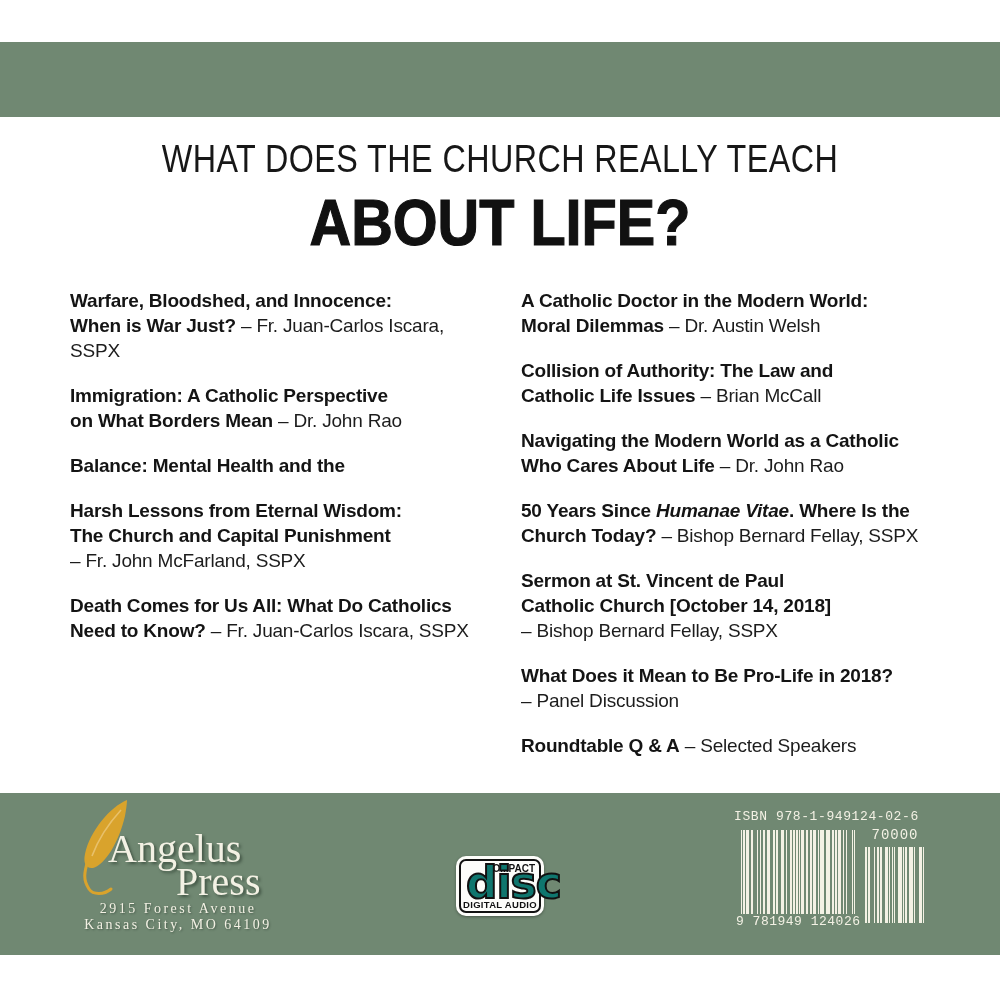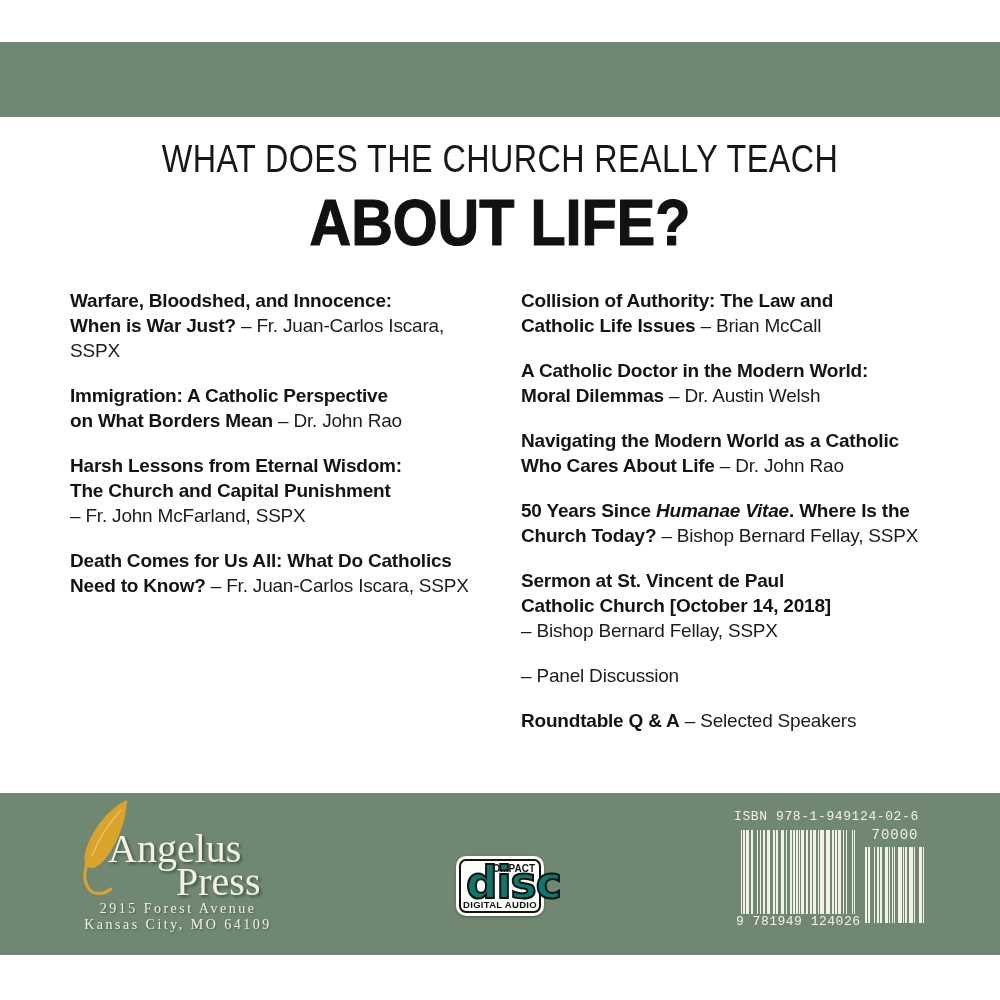--- a/index.html
+++ b/index.html
@@ -88,54 +88,56 @@
       <div class="track-item">
         <div class="track-line"><span class="seg-b">Warfare, Bloodshed, and Innocence:</span></div>
         <div class="track-line"><span class="seg-b">When is War Just?</span><span class="seg-r"> – Fr. Juan-Carlos Iscara,</span></div>
         <div class="track-line"><span class="seg-r">SSPX</span></div>
       </div>
       <div class="track-item">
         <div class="track-line"><span class="seg-b">Immigration: A Catholic Perspective</span></div>
         <div class="track-line"><span class="seg-b">on What Borders Mean</span><span class="seg-r"> – Dr. John Rao</span></div>
       </div>
       <div class="track-item">
+        <div class="track-line"><span class="seg-b">Balance: Mental Health and the</span></div>
       </div>
       <div class="track-item">
         <div class="track-line"><span class="seg-b">Harsh Lessons from Eternal Wisdom:</span></div>
         <div class="track-line"><span class="seg-b">The Church and Capital Punishment</span></div>
         <div class="track-line"><span class="seg-r">– Fr. John McFarland, SSPX</span></div>
       </div>
       <div class="track-item">
         <div class="track-line"><span class="seg-b">Death Comes for Us All: What Do Catholics</span></div>
         <div class="track-line"><span class="seg-b">Need to Know?</span><span class="seg-r"> – Fr. Juan-Carlos Iscara, SSPX</span></div>
       </div>
     </div>
   <div class="col col-right">
       <div class="track-item">
+        <div class="track-line"><span class="seg-b">A Catholic Doctor in the Modern World:</span></div>
+        <div class="track-line"><span class="seg-b">Moral Dilemmas</span><span class="seg-r"> – Dr. Austin Welsh</span></div>
+      </div>
+      <div class="track-item">
         <div class="track-line"><span class="seg-b">Collision of Authority: The Law and</span></div>
         <div class="track-line"><span class="seg-b">Catholic Life Issues</span><span class="seg-r"> – Brian McCall</span></div>
-      </div>
-      <div class="track-item">
-        <div class="track-line"><span class="seg-b">A Catholic Doctor in the Modern World:</span></div>
-        <div class="track-line"><span class="seg-b">Moral Dilemmas</span><span class="seg-r"> – Dr. Austin Welsh</span></div>
       </div>
       <div class="track-item">
         <div class="track-line"><span class="seg-b">Navigating the Modern World as a Catholic</span></div>
         <div class="track-line"><span class="seg-b">Who Cares About Life</span><span class="seg-r"> – Dr. John Rao</span></div>
       </div>
       <div class="track-item">
         <div class="track-line"><span class="seg-b">50 Years Since </span><span class="seg-bi">Humanae Vitae</span><span class="seg-b">. Where Is the</span></div>
         <div class="track-line"><span class="seg-b">Church Today?</span><span class="seg-r"> – Bishop Bernard Fellay, SSPX</span></div>
       </div>
       <div class="track-item">
         <div class="track-line"><span class="seg-b">Sermon at St. Vincent de Paul</span></div>
         <div class="track-line"><span class="seg-b">Catholic Church [October 14, 2018]</span></div>
         <div class="track-line"><span class="seg-r">– Bishop Bernard Fellay, SSPX</span></div>
       </div>
       <div class="track-item">
+        <div class="track-line"><span class="seg-b">What Does it Mean to Be Pro-Life in 2018?</span></div>
         <div class="track-line"><span class="seg-r">– Panel Discussion</span></div>
       </div>
       <div class="track-item">
         <div class="track-line"><span class="seg-b">Roundtable Q &amp; A</span><span class="seg-r"> – Selected Speakers</span></div>
       </div>
     </div>
 
   <div class="band band-bottom"></div>
 
   <svg class="feather" viewBox="0 0 58 100">

